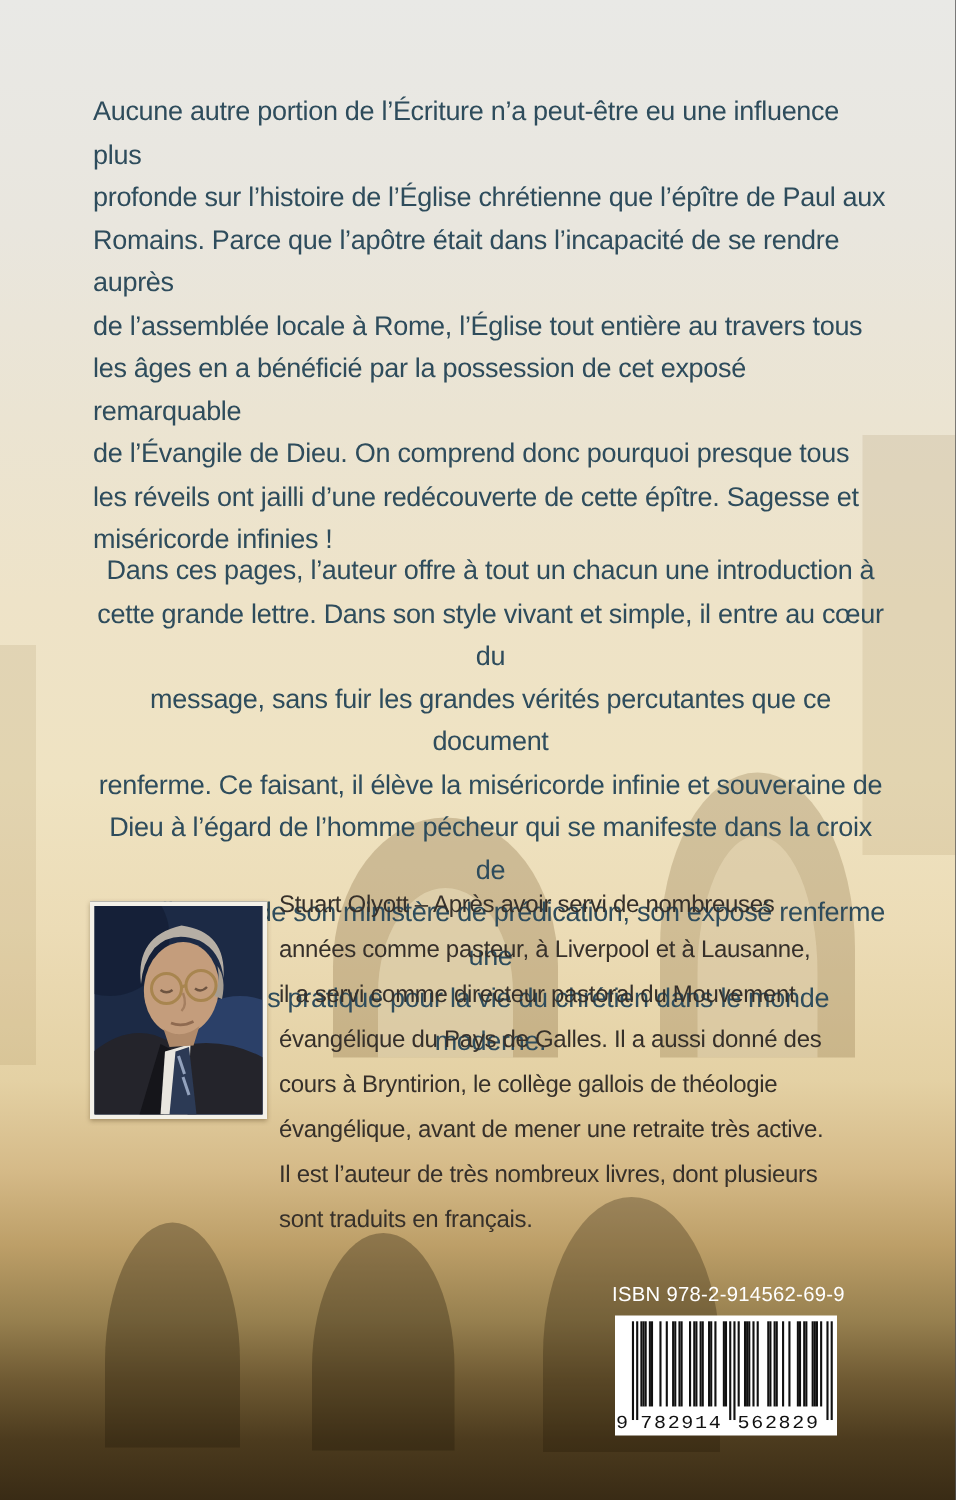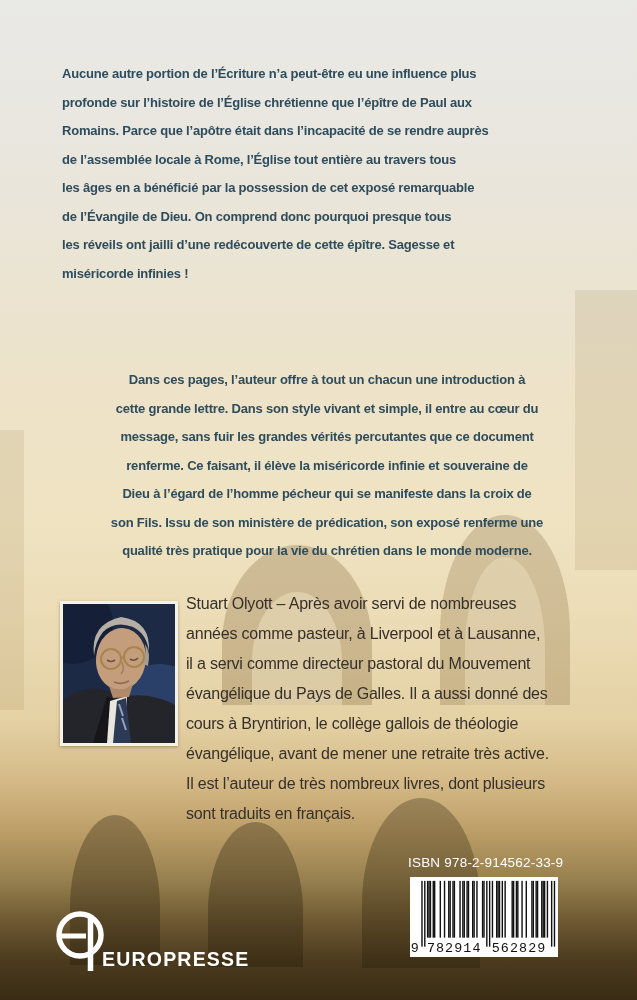--- a/index.html
+++ b/index.html
@@ -14,23 +14,22 @@
   
   .decor{position:absolute;inset:0;z-index:0;}
   .arch{position:absolute;border-radius:50% 50% 0 0 / 62% 62% 0 0;}
   .arch.mid{background:rgba(122,94,50,.28);}
   .arch.mid-inner{background:rgba(240,227,194,.5);}
   .arch.low{background:rgba(35,24,8,.32);}
   .pillar{position:absolute;background:rgba(150,120,70,.14);}
   
   .copy{
     position:absolute;z-index:2;margin:0;white-space:pre-line;
-    font-size:13px;line-height:28.5px;letter-spacing:-0.2px;
+    font-size:18px;line-height:28.5px;letter-spacing:-0.2px;
     color:#2e4c5c;
-    font-weight:bold;
   }
   .bio{
     position:absolute;z-index:2;white-space:pre-line;
     font-size:16px;line-height:30px;letter-spacing:-0.2px;
     color:#36302a;
   }
   .bio b{font-weight:normal;}
   .photo{
     position:absolute;z-index:2;left:60px;top:601px;width:112px;height:139px;
     border:3px solid #f4f1e8;background:#1c2a45;box-shadow:0 1px 3px rgba(60,40,10,.35);
@@ -120,21 +119,21 @@
 
   <div class="bio" style="left:186px;top:589px;width:432px;"><b>Stuart Olyott</b> <span>–</span> <span>Après avoir servi de nombreuses
 années comme pasteur, à Liverpool et à Lausanne,
 il a servi comme directeur pastoral du Mouvement
 évangélique du Pays de Galles. Il a aussi donné des
 cours à Bryntirion, le collège gallois de théologie
 évangélique, avant de mener une retraite très active.
 Il est l’auteur de très nombreux livres, dont plusieurs
 sont traduits en français.</span></div>
 
-  <div class="isbn-label">ISBN 978-2-914562-33-9</div>
+  <div class="isbn-label">ISBN 978-2-914562-69-9</div>
   <div class="barcode-box">
     <svg id="barcode-svg" viewBox="0 0 105 62" preserveAspectRatio="none">
         <rect x="8" y="3" width="1" height="51" fill="#111111"></rect>
         <rect x="10" y="3" width="1" height="51" fill="#111111"></rect>
         <rect x="12" y="3" width="1" height="44" fill="#111111"></rect>
         <rect x="13" y="3" width="1" height="44" fill="#111111"></rect>
         <rect x="14" y="3" width="1" height="44" fill="#111111"></rect>
         <rect x="16" y="3" width="1" height="44" fill="#111111"></rect>
         <rect x="17" y="3" width="1" height="44" fill="#111111"></rect>
         <rect x="21" y="3" width="1" height="44" fill="#111111"></rect>
@@ -176,24 +175,14 @@
         <rect x="95" y="3" width="1" height="44" fill="#111111"></rect>
         <rect x="97" y="3" width="1" height="44" fill="#111111"></rect>
         <rect x="100" y="3" width="1" height="51" fill="#111111"></rect>
         <rect x="102" y="3" width="1" height="51" fill="#111111"></rect>
         <text x="0.5" y="58" font-size="9.5" font-family="Liberation Mono, monospace" fill="#111111">9</text>
         <text x="12" y="58" font-size="9.5" font-family="Liberation Mono, monospace" fill="#111111" textLength="38" lengthAdjust="spacing">782914</text>
         <text x="58" y="58" font-size="9.5" font-family="Liberation Mono, monospace" fill="#111111" textLength="38" lengthAdjust="spacing">562829</text>
       </svg>
   </div>
 
-  <div class="publisher">
-    <svg width="220" height="70" viewBox="0 0 220 70">
-      <g stroke="#ffffff" fill="none">
-        <circle cx="28" cy="27" r="21" stroke-width="5.5"></circle>
-        <line x1="9" y1="28" x2="34" y2="28" stroke-width="5"></line>
-        <line x1="38.5" y1="7" x2="38.5" y2="63" stroke-width="5.5"></line>
-      </g>
-      <text id="publisher-name-text" x="50" y="58" fill="#ffffff" font-family="Liberation Sans, sans-serif" font-size="19.5" font-weight="bold" letter-spacing="1.2">EUROPRESSE</text>
-    </svg>
-  </div>
 
 </div>
 
 </body></html>

